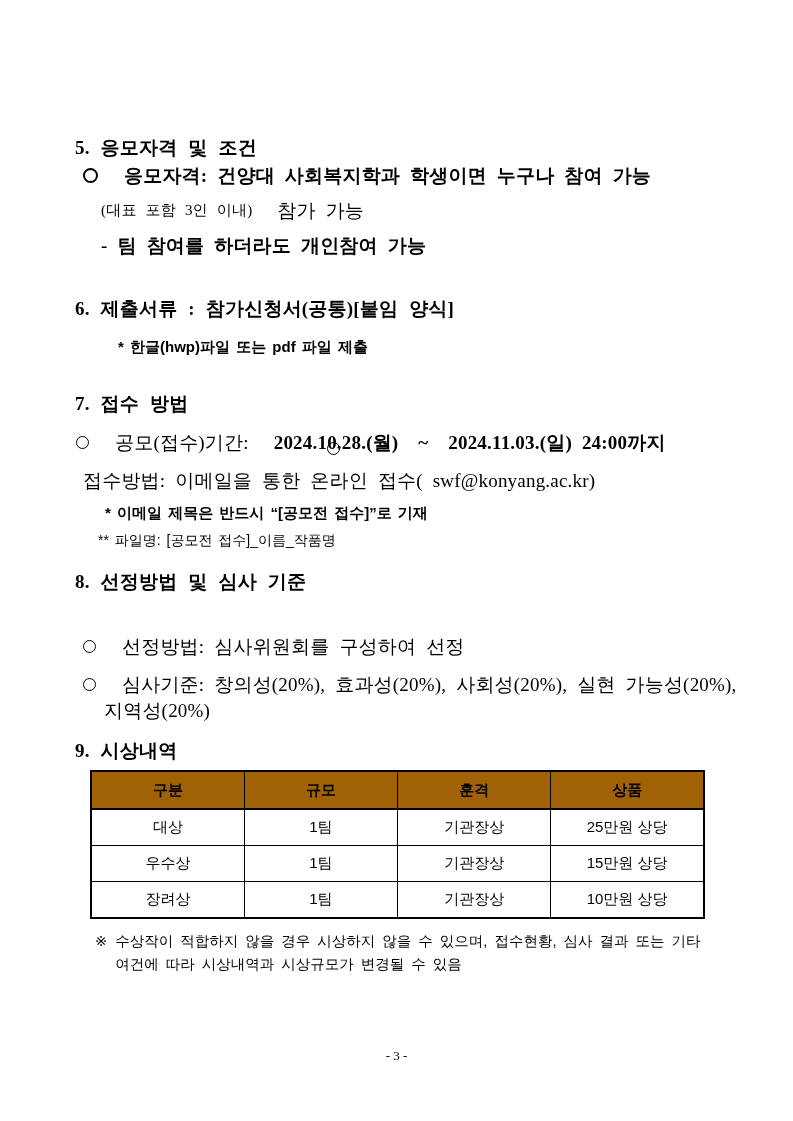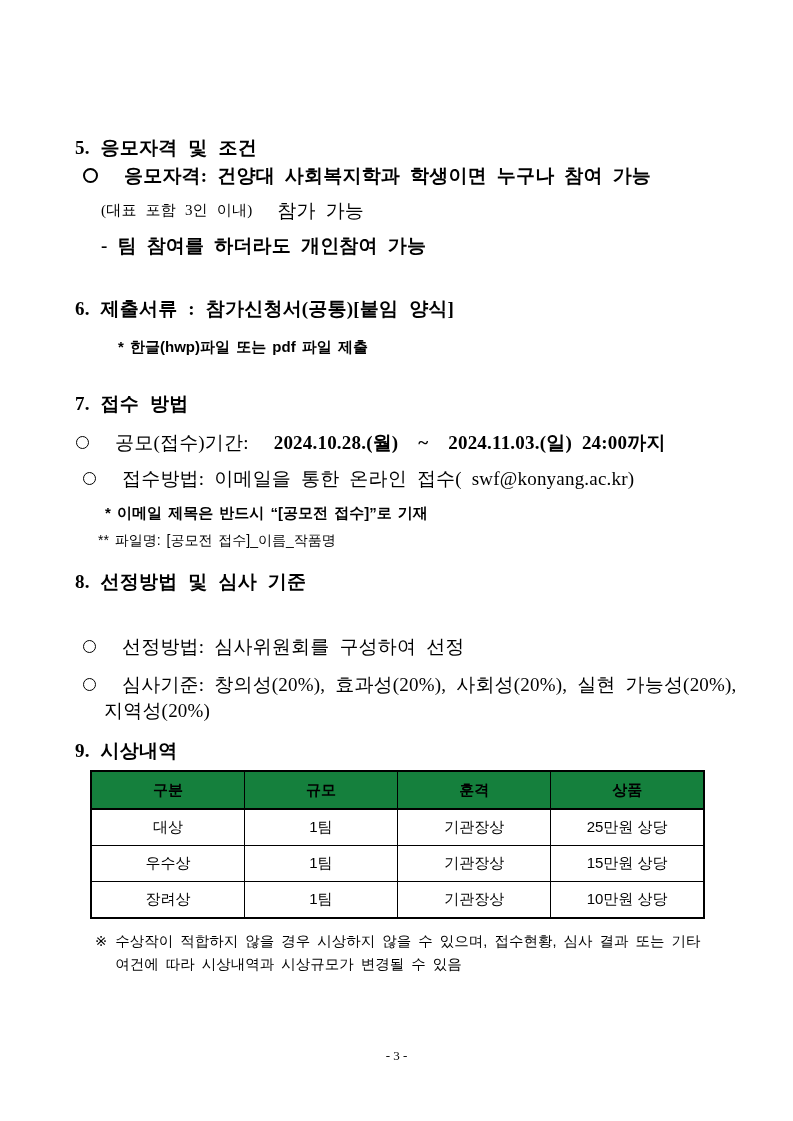--- a/index.html
+++ b/index.html
@@ -58,21 +58,21 @@
     position: absolute;
     left: 90px;
     top: 770px;
     width: 615px;
     border-collapse: collapse;
     table-layout: fixed;
     font-family: "Liberation Sans", "DejaVu Sans", sans-serif;
     font-size: 15px;
   }
   table.awards th {
-    background: #15803d;
+    background: #a16207;
     border: 1.5px solid #000000;
     border-top: 2.5px solid #000000;
     border-bottom: 2.8px solid #000000;
     height: 34px;
     font-weight: 700;
     text-align: center;
     vertical-align: middle;
   }
   table.awards td {
     border: 1.2px solid #000000;
@@ -139,21 +139,21 @@
 
   <div class="line serif sec-title" style="left:75px; top:393px;">
     <span>7. 접수 방법</span>
   </div>
 
   <div class="line serif body-lg" style="left:76px; top:432px;">
     <span class="obullet"></span>
     <span>공모(접수)기간: </span><span class="bold">2024.10.28.(월)  ~  2024.11.03.(일) 24:00까지</span>
   </div>
 
-  <div class="line serif body-lg" style="left:83px; top:468px;">
+  <div class="line serif body-lg" style="left:83px; top:442px;flex-direction:column;">
     <span class="obullet"></span>
     <span>접수방법: 이메일을 통한 온라인 접수( swf@konyang.ac.kr)</span>
   </div>
 
   <div class="line sans note-bold" style="left:105px; top:504px;">
     <span>* 이메일 제목은 반드시 “[공모전 접수]”로 기재</span>
   </div>
 
   <div class="line sans note-reg" style="left:98px; top:532px;">
     <span>** 파일명: [공모전 접수]_이름_작품명</span>

